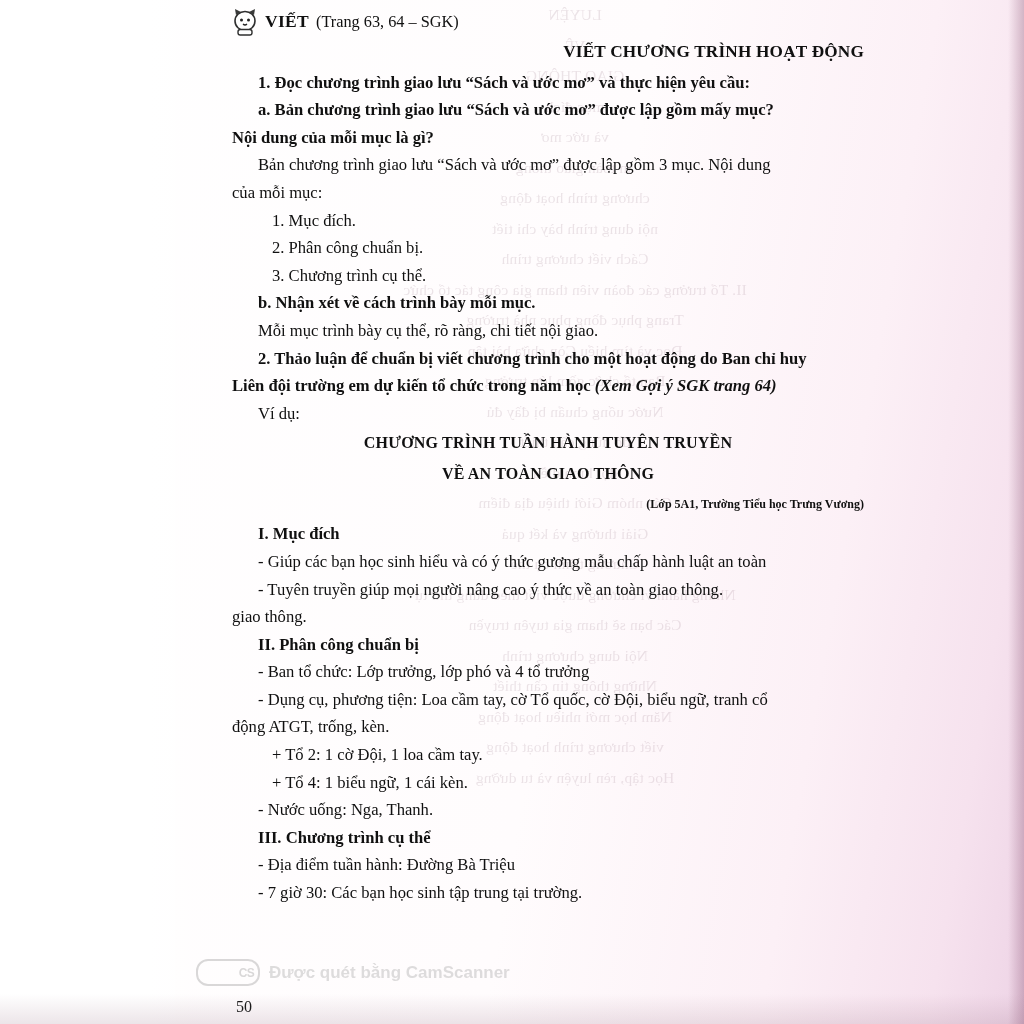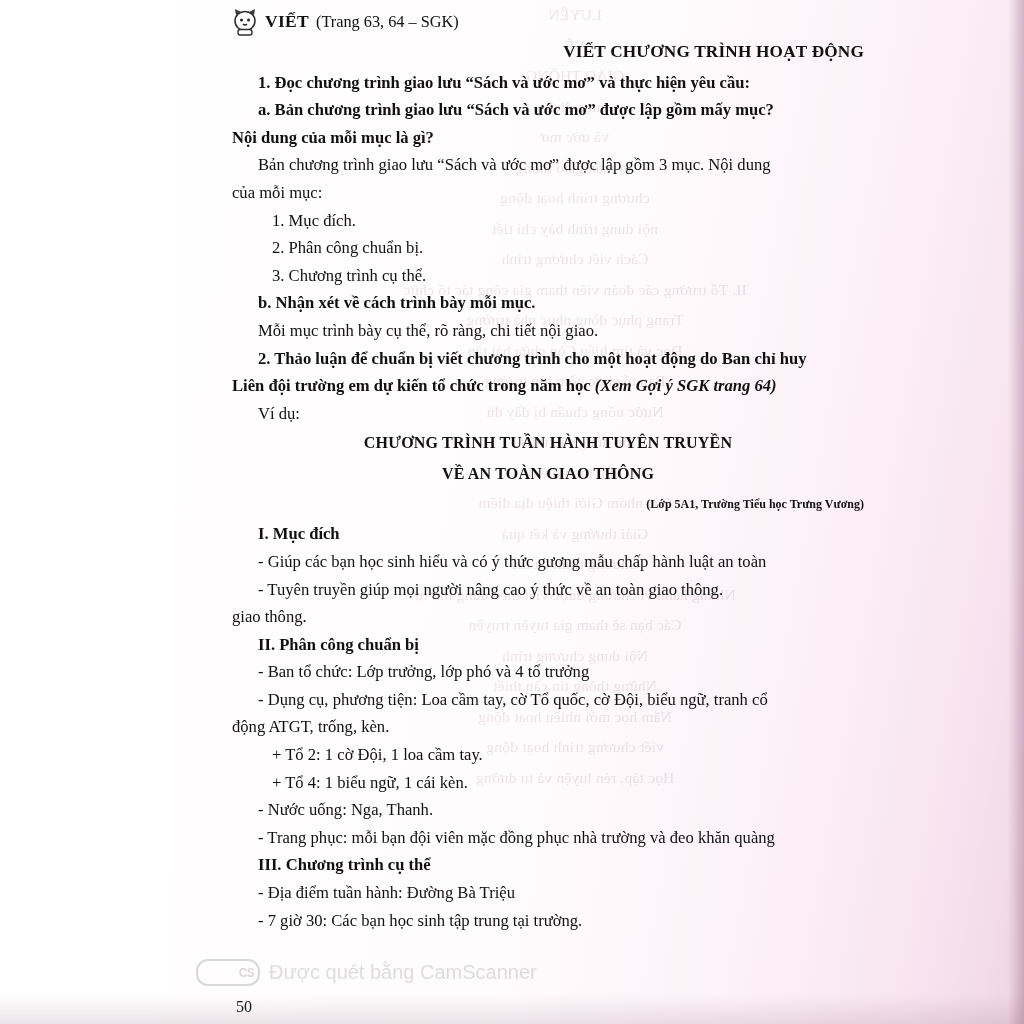--- a/index.html
+++ b/index.html
@@ -139,21 +139,22 @@
     font-weight: bold;
     display: flex;
     align-items: center;
     justify-content: center;
     letter-spacing: -0.5px;
     padding-left: 37px;
   }
   #watermark .cs-text {
     color: #9a9a9a;
     font-family: "Liberation Sans", sans-serif;
-    font-size: 20px;
+    font-size: 17px;
+    font-weight: bold;
   }
 
   #page-number {
     position: absolute;
     left: 236px;
     bottom: 8px;
     font-size: 16px;
     color: #1b1b1b;
   }
 
@@ -259,21 +260,20 @@
     <p class="ind">- Tuyên truyền giúp mọi người nâng cao ý thức về an toàn giao thông.</p>
     <p>giao thông.</p>
 
     <p class="sec">II. Phân công chuẩn bị</p>
     <p class="ind">- Ban tổ chức: Lớp trưởng, lớp phó và 4 tổ trưởng</p>
     <p class="ind">- Dụng cụ, phương tiện: Loa cầm tay, cờ Tổ quốc, cờ Đội, biểu ngữ, tranh cổ</p>
     <p>động ATGT, trống, kèn.</p>
     <p class="ind2">+ Tổ 2: 1 cờ Đội, 1 loa cầm tay.</p>
     <p class="ind2">+ Tổ 4: 1 biểu ngữ, 1 cái kèn.</p>
     <p class="ind">- Nước uống: Nga, Thanh.</p>
-    <p class="ind">- Trang phục: mỗi bạn đội viên mặc đồng phục nhà trường và đeo khăn quàng</p>
 
     <p class="sec">III. Chương trình cụ thể</p>
     <p class="ind">- Địa điểm tuần hành: Đường Bà Triệu</p>
     <p class="ind">- 7 giờ 30: Các bạn học sinh tập trung tại trường.</p>
 
   </div>
 
   <div id="edge-left"></div>
   <div id="edge-right"></div>
   <div id="edge-bottom"></div>

